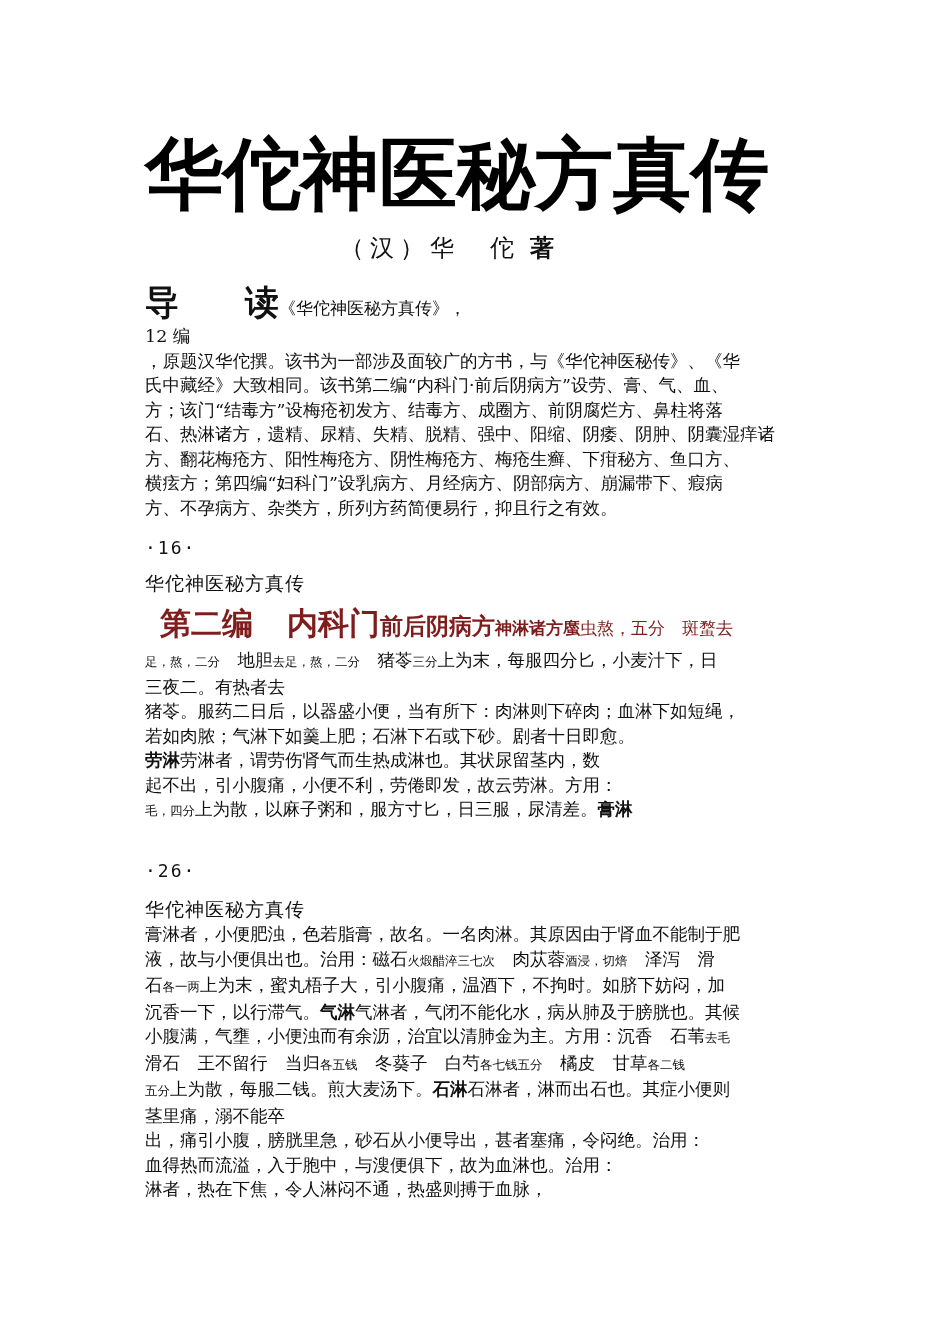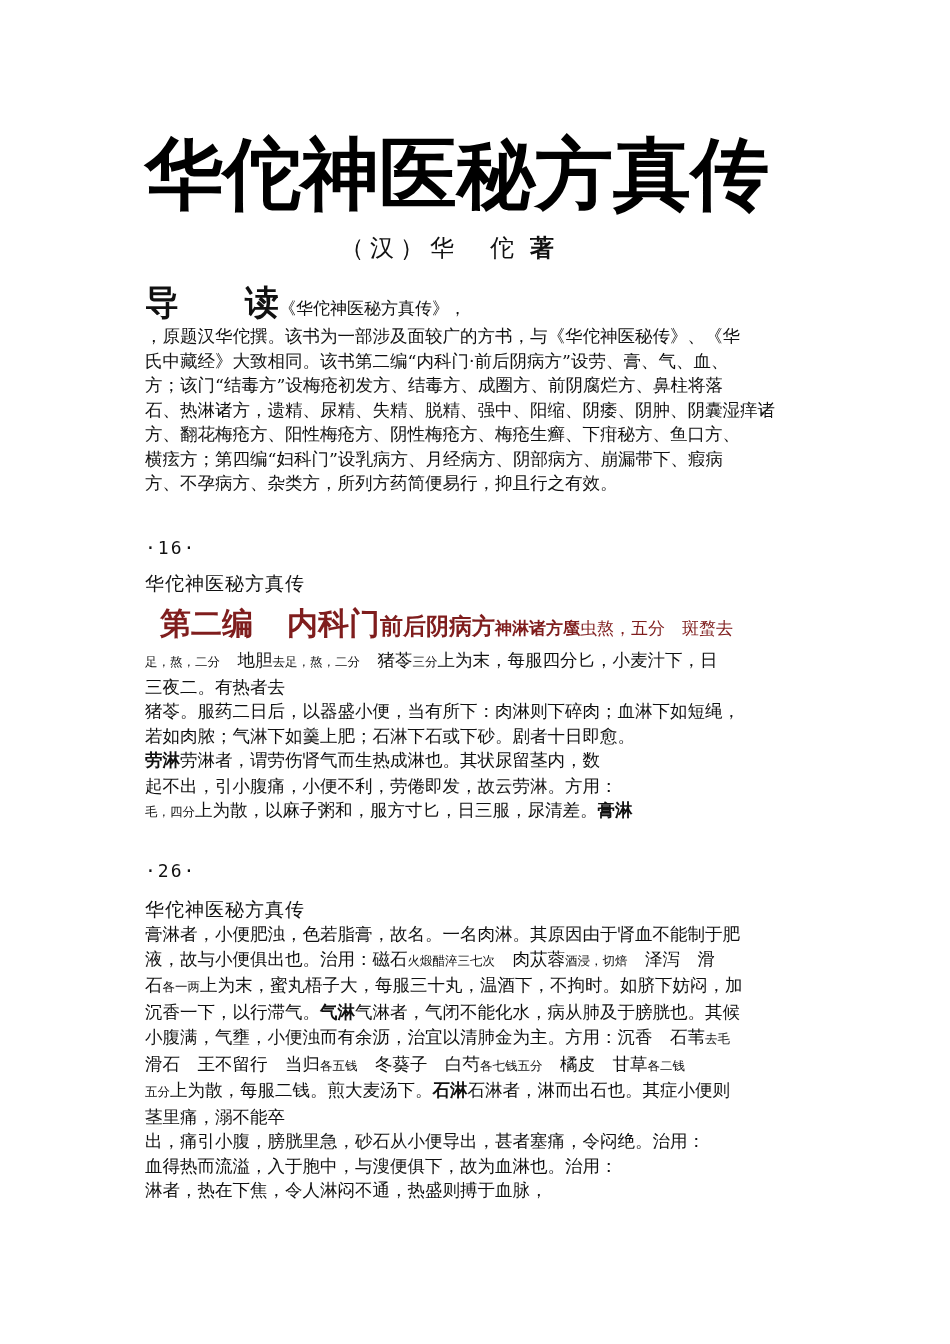--- a/index.html
+++ b/index.html
@@ -43,38 +43,39 @@
     position: absolute; left: 160px; top: 603px; white-space: nowrap;
     font-family: "DejaVu Sans", sans-serif; font-weight: bold; color: #7f1d1d;
   }
   .chapter .c1 { font-size: 31px; }
   .chapter .gap { display: inline-block; width: 34px; }
   .chapter .c2 { font-size: 31px; }
   .chapter .c3 { font-size: 23px; }
   .chapter .c4 { font-size: 17px; }
   .chapter .cont { font-family: "DejaVu Serif", serif; font-weight: normal; font-size: 17px; }
   .s { font-size: 12.5px; }
-  .b { font-family: Liberation Mono, monospace; font-weight: bold; }
+  .b { font-family: Liberation Serif, serif; font-weight: bold; }
 </style>
 </head>
 <body>
 
 <div class="page">
 
   <div class="title">华佗神医秘方真传</div>
 
   <div class="author">
     <span>（汉）华　佗</span><span class="zhu">著</span>
   </div>
 
   <div class="daodu">
     <span class="big">导</span><span class="gap"></span><span class="big">读</span><span class="small">《华佗神医秘方真传》，</span>
   </div>
 
   <div class="block" style="top:324px;">
+    <span class="l">12 编</span>
     <span class="l">，原题汉华佗撰。该书为一部涉及面较广的方书，与《华佗神医秘传》、《华</span>
     <span class="l">氏中藏经》大致相同。该书第二编“内科门·前后阴病方”设劳、膏、气、血、</span>
     <span class="l">方；该门“结毒方”设梅疮初发方、结毒方、成圈方、前阴腐烂方、鼻柱将落</span>
     <span class="l">石、热淋诸方，遗精、尿精、失精、脱精、强中、阳缩、阴痿、阴肿、阴囊湿痒诸</span>
     <span class="l">方、翻花梅疮方、阳性梅疮方、阴性梅疮方、梅疮生癣、下疳秘方、鱼口方、</span>
     <span class="l">横痃方；第四编“妇科门”设乳病方、月经病方、阴部病方、崩漏带下、瘕病</span>
     <span class="l">方、不孕病方、杂类方，所列方药简便易行，抑且行之有效。</span>
   </div>
 
   <div class="pagenum" style="top:537px;">·16·</div>
@@ -93,21 +94,21 @@
       <span class="l">起不出，引小腹痛，小便不利，劳倦即发，故云劳淋。方用：</span>
       <span class="l"><span class="s">毛，四分</span><span>上为散，以麻子粥和，服方寸匕，日三服，尿清差。</span><span class="b">膏淋</span></span>
     </div>
 
   <div class="pagenum" style="top:860px;">·26·</div>
   <div class="runhead" style="top:896px;">华佗神医秘方真传</div>
 
   <div class="block" id="p2" style="top:922px;">
       <span class="l">膏淋者，小便肥浊，色若脂膏，故名。一名肉淋。其原因由于肾血不能制于肥</span>
       <span class="l"><span>液，故与小便俱出也。治用：磁石</span><span class="s">火煅醋淬三七次</span><span>　肉苁蓉</span><span class="s">酒浸，切焙</span><span>　泽泻　滑</span></span>
-      <span class="l"><span>石</span><span class="s">各一两</span><span>上为末，蜜丸梧子大，每服三十丸，温酒下，不拘时。如脐下妨闷，加</span></span>
+      <span class="l"><span>石</span><span class="s">各一两</span><span>上为末，蜜丸梧子大，引小腹痛，温酒下，不拘时。如脐下妨闷，加</span></span>
       <span class="l"><span>沉香一下，以行滞气。</span><span class="b">气淋</span><span>气淋者，气闭不能化水，病从肺及于膀胱也。其候</span></span>
       <span class="l"><span>小腹满，气壅，小便浊而有余沥，治宜以清肺金为主。方用：沉香　石苇</span><span class="s">去毛</span></span>
       <span class="l"><span>滑石　王不留行　当归</span><span class="s">各五钱</span><span>　冬葵子　白芍</span><span class="s">各七钱五分</span><span>　橘皮　甘草</span><span class="s">各二钱</span></span>
       <span class="l"><span class="s">五分</span><span>上为散，每服二钱。煎大麦汤下。</span><span class="b">石淋</span><span>石淋者，淋而出石也。其症小便则</span></span>
       <span class="l">茎里痛，溺不能卒</span>
       <span class="l">出，痛引小腹，膀胱里急，砂石从小便导出，甚者塞痛，令闷绝。治用：</span>
       <span class="l">血得热而流溢，入于胞中，与溲便俱下，故为血淋也。治用：</span>
       <span class="l">淋者，热在下焦，令人淋闷不通，热盛则搏于血脉，</span>
     </div>
 

